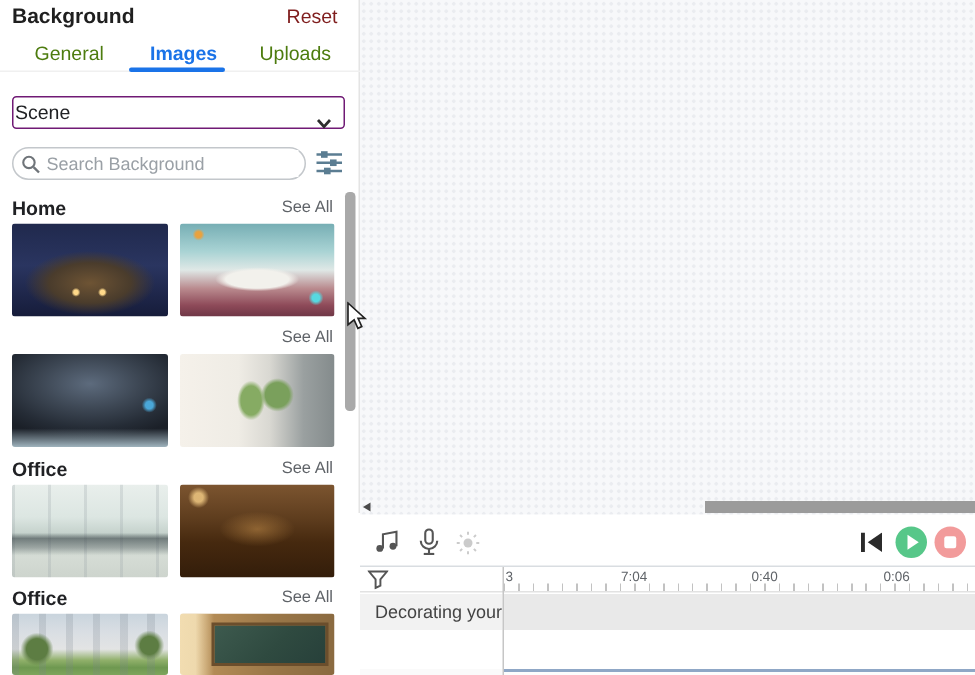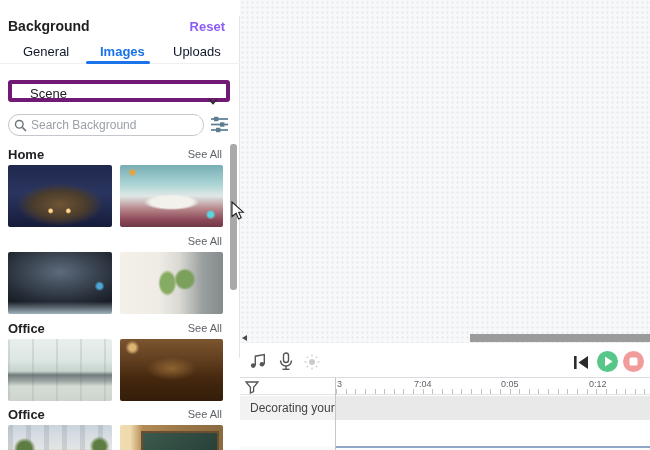--- a/index.html
+++ b/index.html
@@ -2,29 +2,29 @@
 <html><head>
 <meta charset="utf-8">
 <style>
   * { margin:0; padding:0; box-sizing:border-box; }
   html,body { width:650px; height:450px; overflow:hidden; background:#fff;
     font-family:"Liberation Sans", sans-serif; }
   #app { position:relative; width:650px; height:450px; background:#fff; overflow:hidden; }
   .abs { position:absolute; }
 
   
-  #left-panel { left:0; top:16px; width:240px; height:342px; background:#fff; border-right:1px solid #e4e4e4; }
+  #left-panel { left:0; top:0; width:240px; height:342px; background:#fff; border-right:1px solid #e4e4e4; }
   .panel-title { left:8px; top:2px; font-size:14px; font-weight:bold; color:#1f1f1f; }
-  .reset-link { right:14px; top:3px; font-size:13px; font-weight:bold; color:#8b5cf6; cursor:pointer; }
+  .reset-link { right:14px; top:3px; font-size:13px; font-weight:normal; color:#7f1d1d; cursor:pointer; }
   .tabs { left:0; top:28px; width:240px; height:20px; border-bottom:1px solid #f0f0f0; }
-  .tab { position:absolute; top:0; font-size:13px; color:#0f172a; cursor:pointer; }
+  .tab { position:absolute; top:0; font-size:13px; color:#4d7c0f; cursor:pointer; }
   .tab.active { color:#1a73e8; font-weight:bold; }
   .tab-underline { position:absolute; left:86px; top:17px; width:64px; height:3px; background:#1a73e8; border-radius:2px; }
-  .scene-select { left:8px; top:64px; width:222px; height:22px; border:4px solid #701a75; border-radius:3px;
-     background:#fff; font-size:13px; color:#202124; line-height:20px; padding-left:18px; cursor:pointer; }
+  .scene-select { left:8px; top:64px; width:222px; height:22px; border:1px solid #701a75; border-radius:3px;
+     background:#fff; font-size:13px; color:#202124; line-height:20px; padding-left:1px; cursor:pointer; }
   .scene-chevron { position:absolute; right:8px; top:7px; }
   .search-wrap { left:8px; top:98px; width:196px; height:22px; border:1px solid #c3c7cb; border-radius:11px; background:#fff; }
   .search-wrap svg { position:absolute; left:5px; top:4px; }
   .search-input { position:absolute; left:22px; top:1px; width:168px; height:18px; border:none; outline:none;
      font-size:12px; color:#333; font-family:"Liberation Sans", sans-serif; }
   .search-input::placeholder { color:#9aa0a6; }
   .filter-btn { left:210px; top:99px; width:20px; height:20px; cursor:pointer; }
 
   .section-header { position:absolute; left:8px; font-size:13px; font-weight:bold; color:#202124; }
   .see-all { position:absolute; right:17px; font-size:11px; color:#5f6368; cursor:pointer; }
@@ -238,22 +238,22 @@
   <div id="timeline" class="abs">
     <div class="tl-header">
       <span class="tl-funnel">
         <svg width="14" height="13" viewBox="0 0 14 13">
           <path d="M1 1h12L8.6 6.3v4.2L5.4 12V6.3Z" fill="none" stroke="#555" stroke-width="1.3"></path>
         </svg>
       </span>
       <div class="ruler">
         <span class="ruler-label" style="left:1px;">3</span>
         <span class="ruler-label" style="left:78px;">7:04</span>
-        <span class="ruler-label" style="left:165px;">0:05</span>
-        <span class="ruler-label" style="left:253px;">0:12</span>
+        <span class="ruler-label" style="left:165px;">0:40</span>
+        <span class="ruler-label" style="left:253px;">0:06</span>
         <div class="ruler-ticks"></div>
       </div>
     </div>
 
     <div class="tl-row" style="top:18px; height:24px;">
       <div class="tl-row-label" style="line-height:24px;">Decorating your ...</div>
       <div class="tl-row-content"></div>
     </div>
 
 

